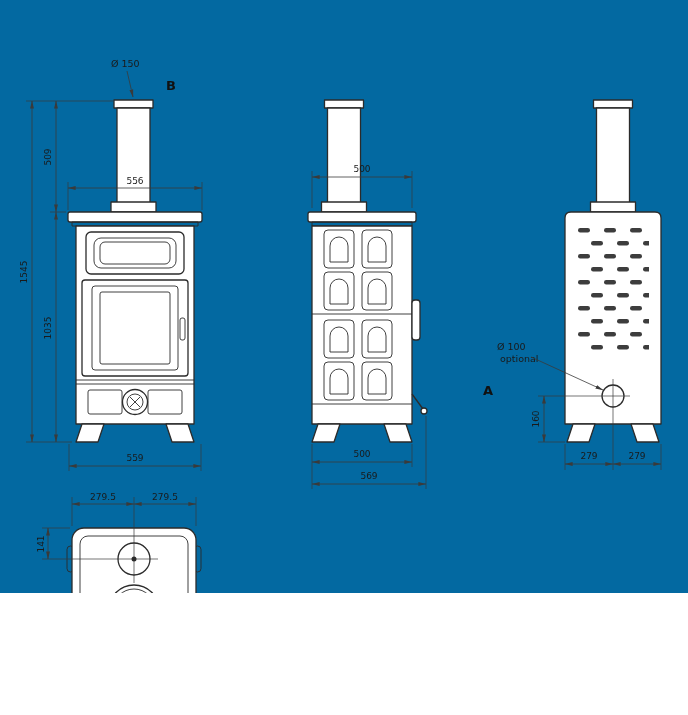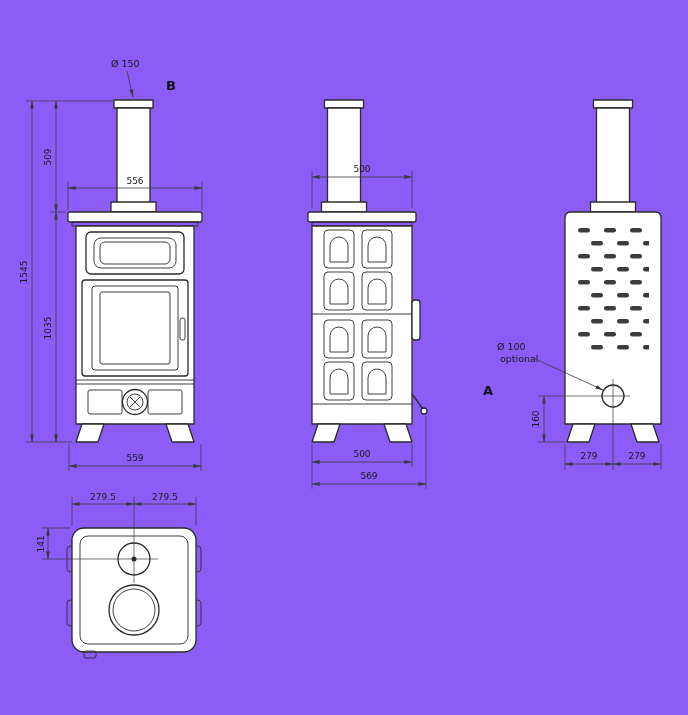--- a/index.html
+++ b/index.html
@@ -1,19 +1,19 @@
 <!DOCTYPE html>
 <html><head>
 <meta charset="utf-8">
 <style>
   html,body { margin:0; padding:0; background:#ffffff; }
   .canvas {
     position:relative;
-    width:688px; height:715px;
-    background:#8b5cf6;
+    width:688px; height:593px;
+    background:#0369a1;
     font-family:"DejaVu Sans", sans-serif;
   }
   svg { display:block; }
   .obj       { fill:none; stroke:#2b2b2b; stroke-width:1.3; stroke-linejoin:round; }
   .obj-fill  { fill:#ffffff; stroke:#2b2b2b; stroke-width:1.3; stroke-linejoin:round; }
   .obj-thin  { fill:none; stroke:#2b2b2b; stroke-width:0.9; stroke-linejoin:round; }
   .dim       { fill:none; stroke:#3a3a3a; stroke-width:0.8; }
   .ext       { fill:none; stroke:#3a3a3a; stroke-width:0.7; }
   .leader    { fill:none; stroke:#3a3a3a; stroke-width:0.8; }
   .dim-text  { font:9px "DejaVu Sans", sans-serif; fill:#1a1a1a; }

